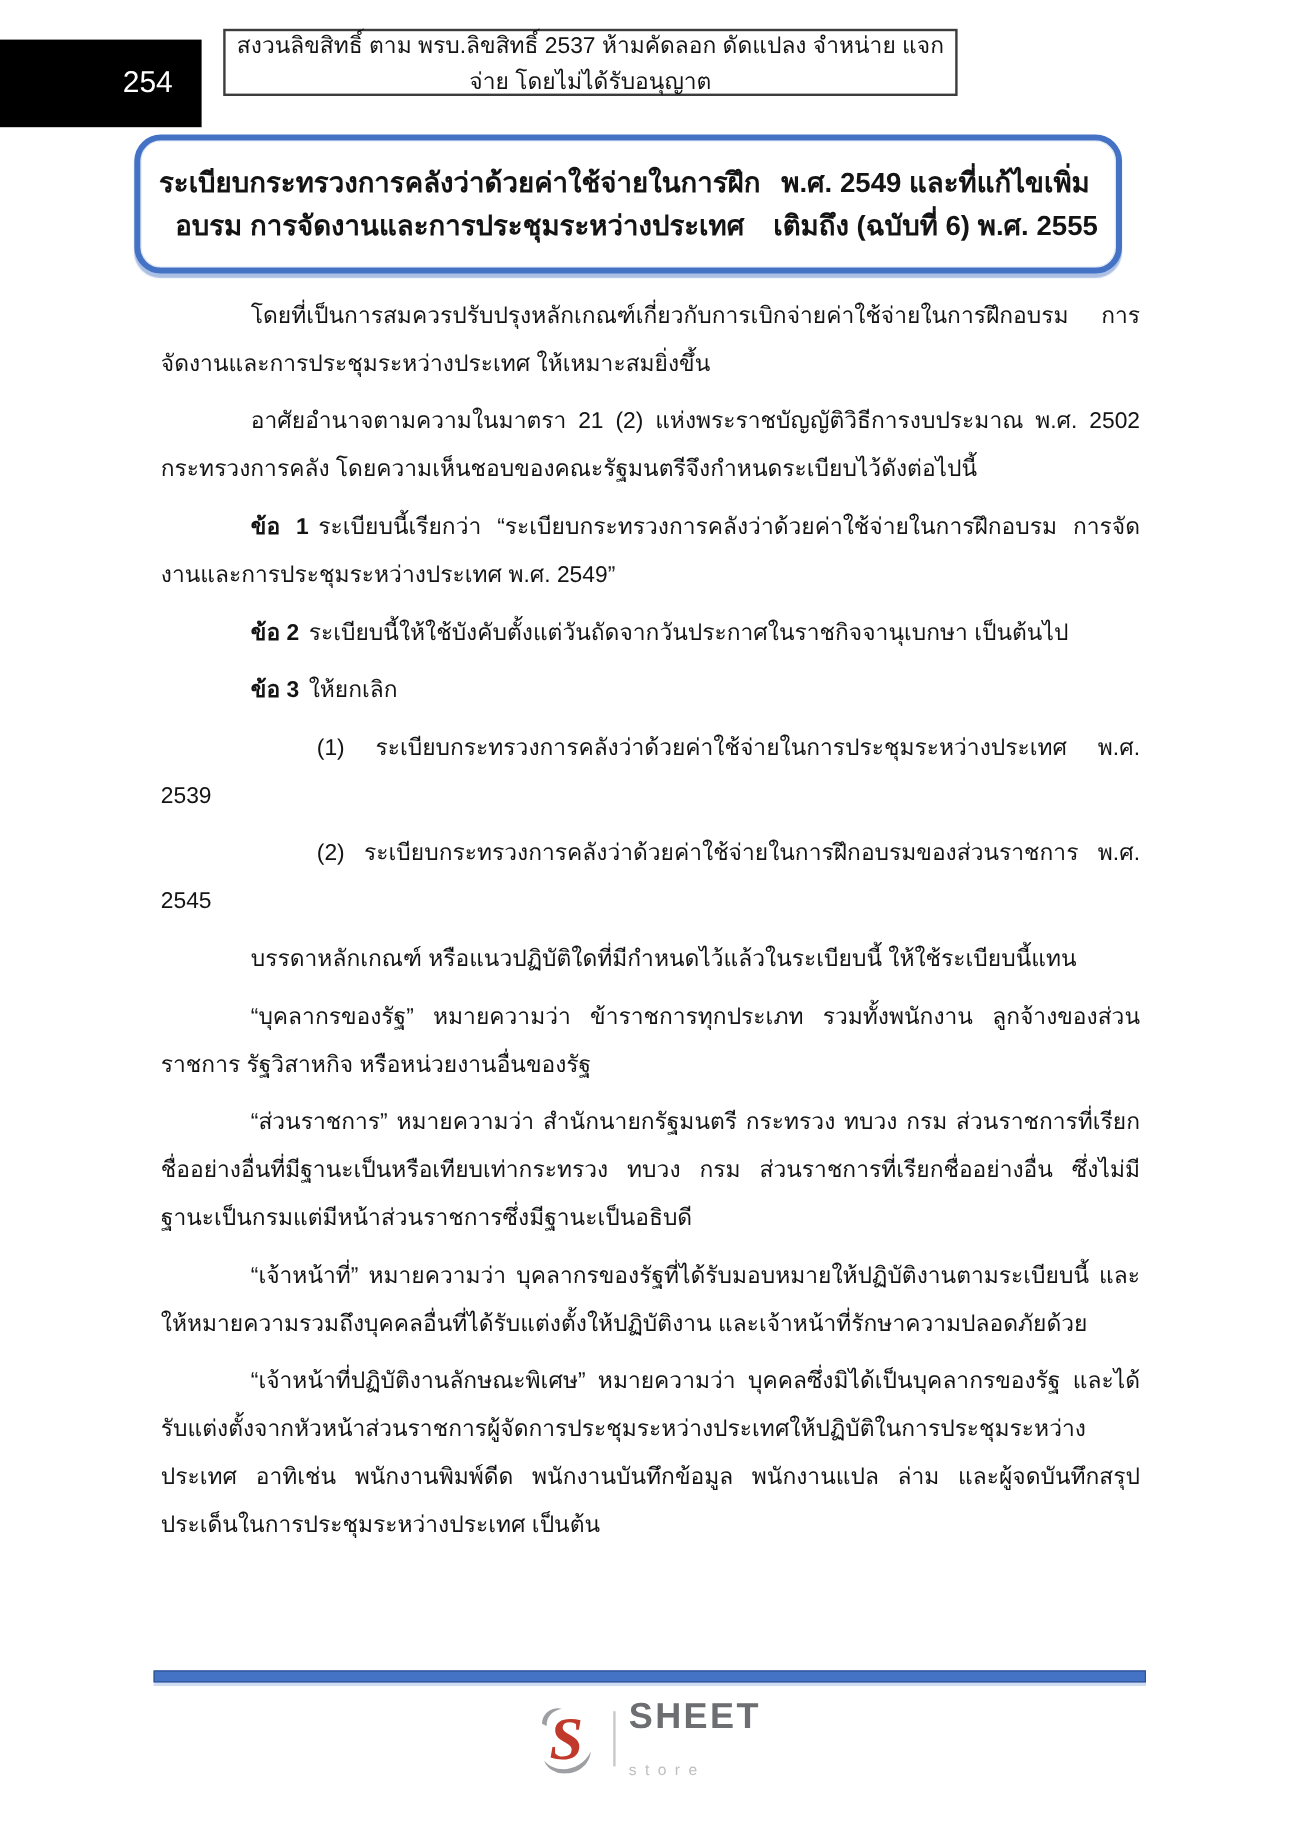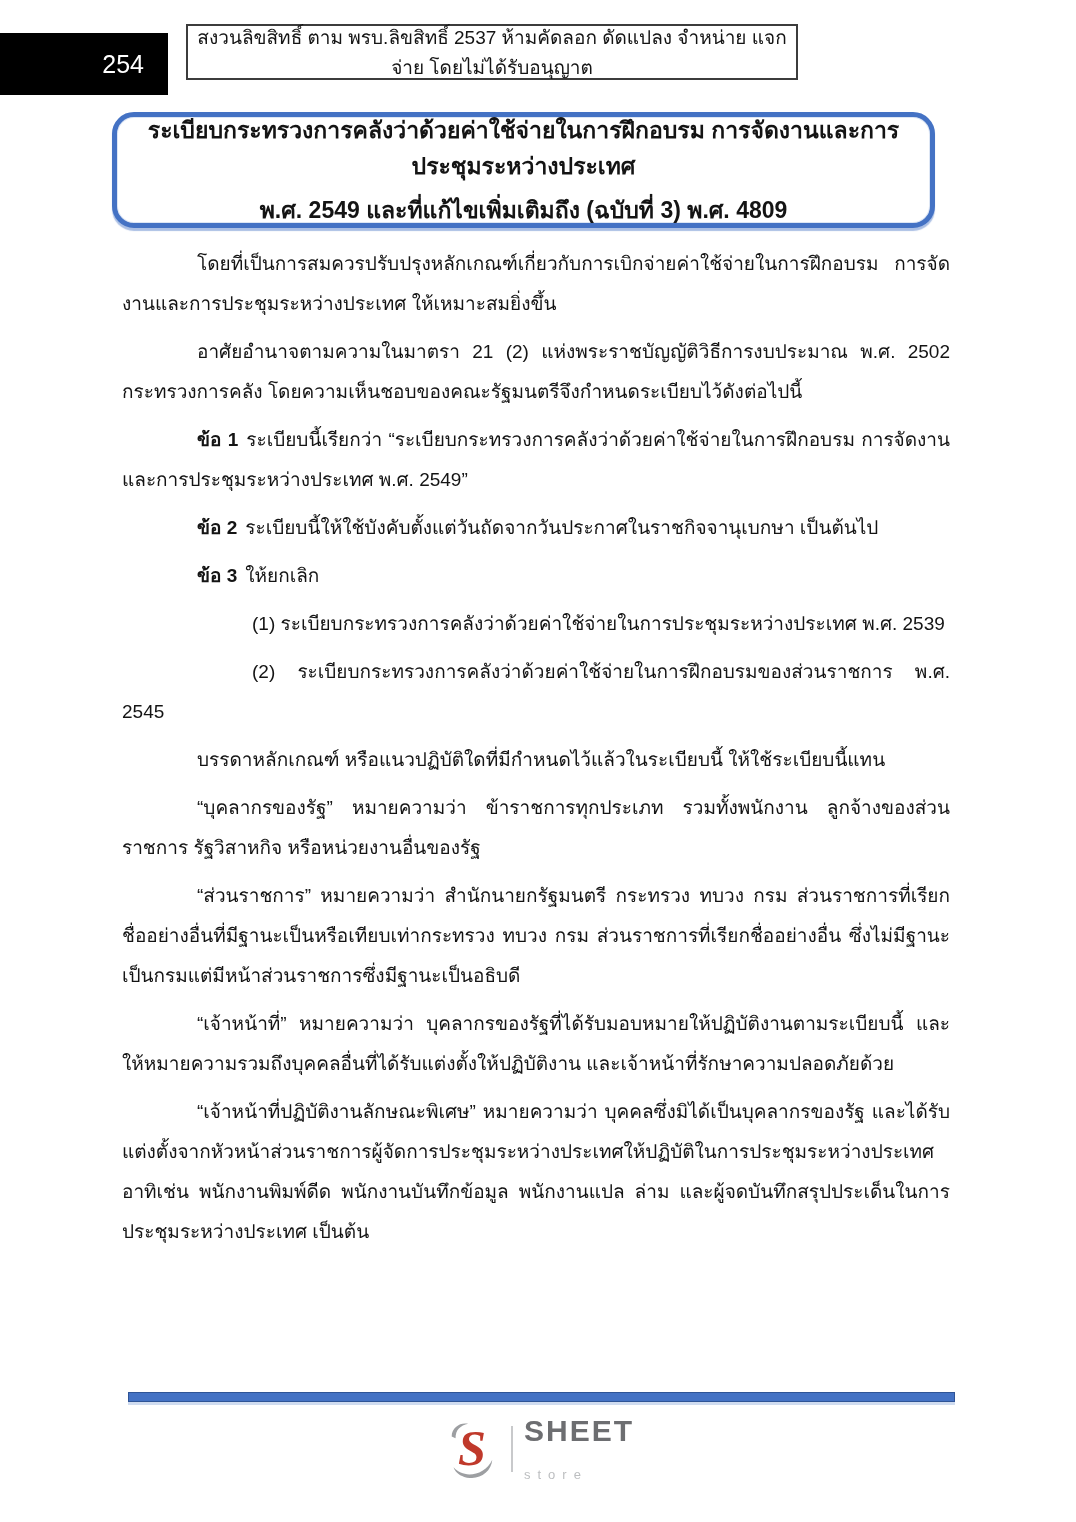--- a/index.html
+++ b/index.html
@@ -9,21 +9,21 @@
     margin:0 auto;
     background:#ffffff;
     font-family:"Liberation Sans", sans-serif;
     color:#141414;
     overflow:hidden;
   }
 
   
   .page-number-box {
     position:absolute; left:0; top:33px;
-    width:168px; height:62px;
+    width:168px; height:73px;
     background:#000;
     color:#fff;
     display:flex; align-items:center; justify-content:flex-end;
     padding-right:24px; box-sizing:border-box;
     font-size:25px;
   }
 
   
   .copyright-box {
     position:absolute; left:186px; top:24px;
@@ -37,38 +37,38 @@
   }
 
   
   .title-box {
     position:absolute; left:112px; top:112px;
     width:823px; height:116px;
     border:5px solid #4472C4;
     border-radius:22px;
     box-shadow:0 3px 1px rgba(68,114,196,.45), inset 0 0 0 1px rgba(68,114,196,.18);
     box-sizing:border-box;
-    display:flex; flex-direction:column; align-items:center; justify-content:center;
+    display:flex; flex-direction:row; align-items:center; justify-content:center;
     gap:8px;
     font-weight:bold;
     font-size:23px;
     text-align:center;
     background:#fff;
     padding:0 14px;
   }
 
   
   .doc-body {
     position:absolute; left:118px; top:244px;
     width:832px;
     font-size:19px;
     line-height:40px;
     text-align:justify;
   }
-  .para { margin:0 0 8px 4px; }
+  .para { margin:0 0 8px 16px; }
   .para.indent-normal { text-indent:75px; }
   .para.indent-item   { text-indent:130px; }
   .clause { font-weight:bold; margin-right:8px; }
 
   
   .footer-divider {
     position:absolute; left:128px; top:1392px;
     width:827px; height:10px;
     background:#4472C4;
     border:1px solid #2F5496;
@@ -100,21 +100,21 @@
   <div class="page-number-box">
     <span>254</span>
   </div>
 
   <div class="copyright-box">
     <span>สงวนลิขสิทธิ์ ตาม พรบ.ลิขสิทธิ์ 2537 ห้ามคัดลอก ดัดแปลง จำหน่าย แจกจ่าย โดยไม่ได้รับอนุญาต</span>
   </div>
 
   <div class="title-box">
     <div class="title-line">ระเบียบกระทรวงการคลังว่าด้วยค่าใช้จ่ายในการฝึกอบรม การจัดงานและการประชุมระหว่างประเทศ</div>
-    <div class="title-line">พ.ศ. 2549 และที่แก้ไขเพิ่มเติมถึง (ฉบับที่ 3) พ.ศ. 4809</div>
+    <div class="title-line">พ.ศ. 2549 และที่แก้ไขเพิ่มเติมถึง (ฉบับที่ 6) พ.ศ. 2555</div>
   </div>
 
   <div class="doc-body">
       <p class="para indent-normal"><span>โดยที่เป็นการสมควรปรับปรุงหลักเกณฑ์เกี่ยวกับการเบิกจ่ายค่าใช้จ่ายในการฝึกอบรม การจัดงานและการประชุมระหว่างประเทศ ให้เหมาะสมยิ่งขึ้น</span></p>
       <p class="para indent-normal"><span>อาศัยอำนาจตามความในมาตรา 21 (2) แห่งพระราชบัญญัติวิธีการงบประมาณ พ.ศ. 2502 กระทรวงการคลัง โดยความเห็นชอบของคณะรัฐมนตรีจึงกำหนดระเบียบไว้ดังต่อไปนี้</span></p>
       <p class="para indent-normal"><b class="clause">ข้อ 1</b><span>ระเบียบนี้เรียกว่า “ระเบียบกระทรวงการคลังว่าด้วยค่าใช้จ่ายในการฝึกอบรม การจัดงานและการประชุมระหว่างประเทศ พ.ศ. 2549”</span></p>
       <p class="para indent-normal"><b class="clause">ข้อ 2</b><span>ระเบียบนี้ให้ใช้บังคับตั้งแต่วันถัดจากวันประกาศในราชกิจจานุเบกษา เป็นต้นไป</span></p>
       <p class="para indent-normal"><b class="clause">ข้อ 3</b><span>ให้ยกเลิก</span></p>
       <p class="para indent-item"><span>(1) ระเบียบกระทรวงการคลังว่าด้วยค่าใช้จ่ายในการประชุมระหว่างประเทศ พ.ศ. 2539</span></p>
       <p class="para indent-item"><span>(2) ระเบียบกระทรวงการคลังว่าด้วยค่าใช้จ่ายในการฝึกอบรมของส่วนราชการ พ.ศ. 2545</span></p>

